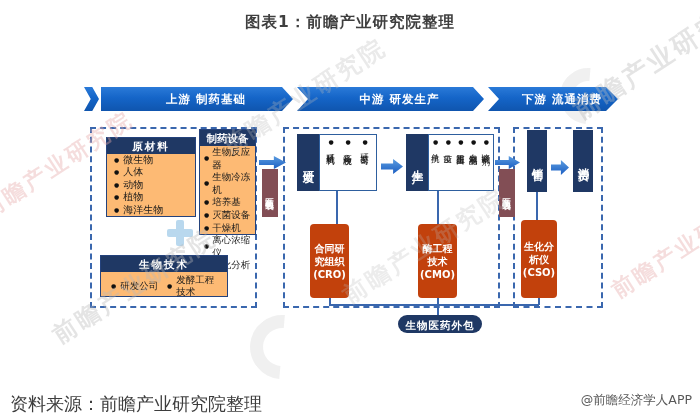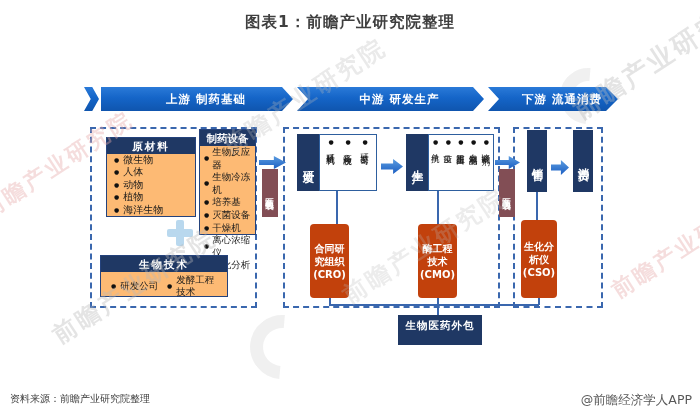--- a/index.html
+++ b/index.html
@@ -72,21 +72,21 @@
              font-size:10px; font-weight:bold; display:flex; align-items:center;
              justify-content:center; text-align:center; line-height:13px; padding:12px; z-index:2; }
 
   
   .out-box { position:absolute; background:#1f3864; color:#ffffff; font-size:10.5px;
              font-weight:bold; text-align:center; line-height:21px; letter-spacing:1px; z-index:2; }
 
   
   .cline { position:absolute; background:#3a67ae; z-index:1; }
 
-  .src { position:absolute; left:10px; top:392px; font-size:10px; color:#3d3d3d; z-index:3; }
+  .src { position:absolute; left:10px; top:392px; font-size:18px; color:#3d3d3d; z-index:3; }
   .credit { position:absolute; right:8px; top:392px; font-size:12.5px; color:#595959; z-index:3; }
 </style>
 </head>
 <body>
 
 <div class="canvas">
 
   <div class="wm wm-gray" style="left:560px;top:40px;font-size:26px;">前瞻产业研究院</div>
   <div class="wm wm-gray" style="left:210px;top:80px;font-size:24px;opacity:.8;">前瞻产业研究院</div>
   <div class="wm wm-gray" style="left:40px;top:270px;font-size:24px;">前瞻产业研究院</div>
@@ -254,18 +254,18 @@
   <div class="cline" style="left:329px;top:298px;width:1.5px;height:7px;"></div>
   <div class="cline" style="left:437px;top:298px;width:1.5px;height:7px;"></div>
   <div class="cline" style="left:538px;top:298px;width:1.5px;height:7px;"></div>
   <div class="cline" style="left:329px;top:304px;width:210px;height:1.5px;"></div>
   <div class="cline" style="left:437px;top:305px;width:1.5px;height:11px;"></div>
 
   <div class="org-box" style="left:310px;top:224px;width:39px;height:74px;">合同研究组织 (CRO)</div>
   <div class="org-box" style="left:418px;top:224px;width:39px;height:74px;">酶工程技术 (CMO)</div>
   <div class="org-box" style="left:521px;top:220px;width:36px;height:78px;">生化分析仪 (CSO)</div>
 
-  <div class="out-box" style="left:398px;top:315px;width:84px;height:30px;">生物医药外包</div>
+  <div class="out-box" style="left:398px;top:315px;width:84px;height:18px;border-radius:10px;">生物医药外包</div>
 
   <div class="src">资料来源：前瞻产业研究院整理</div>
   <div class="credit">@前瞻经济学人APP</div>
 
 </div>
 
 </body></html>

